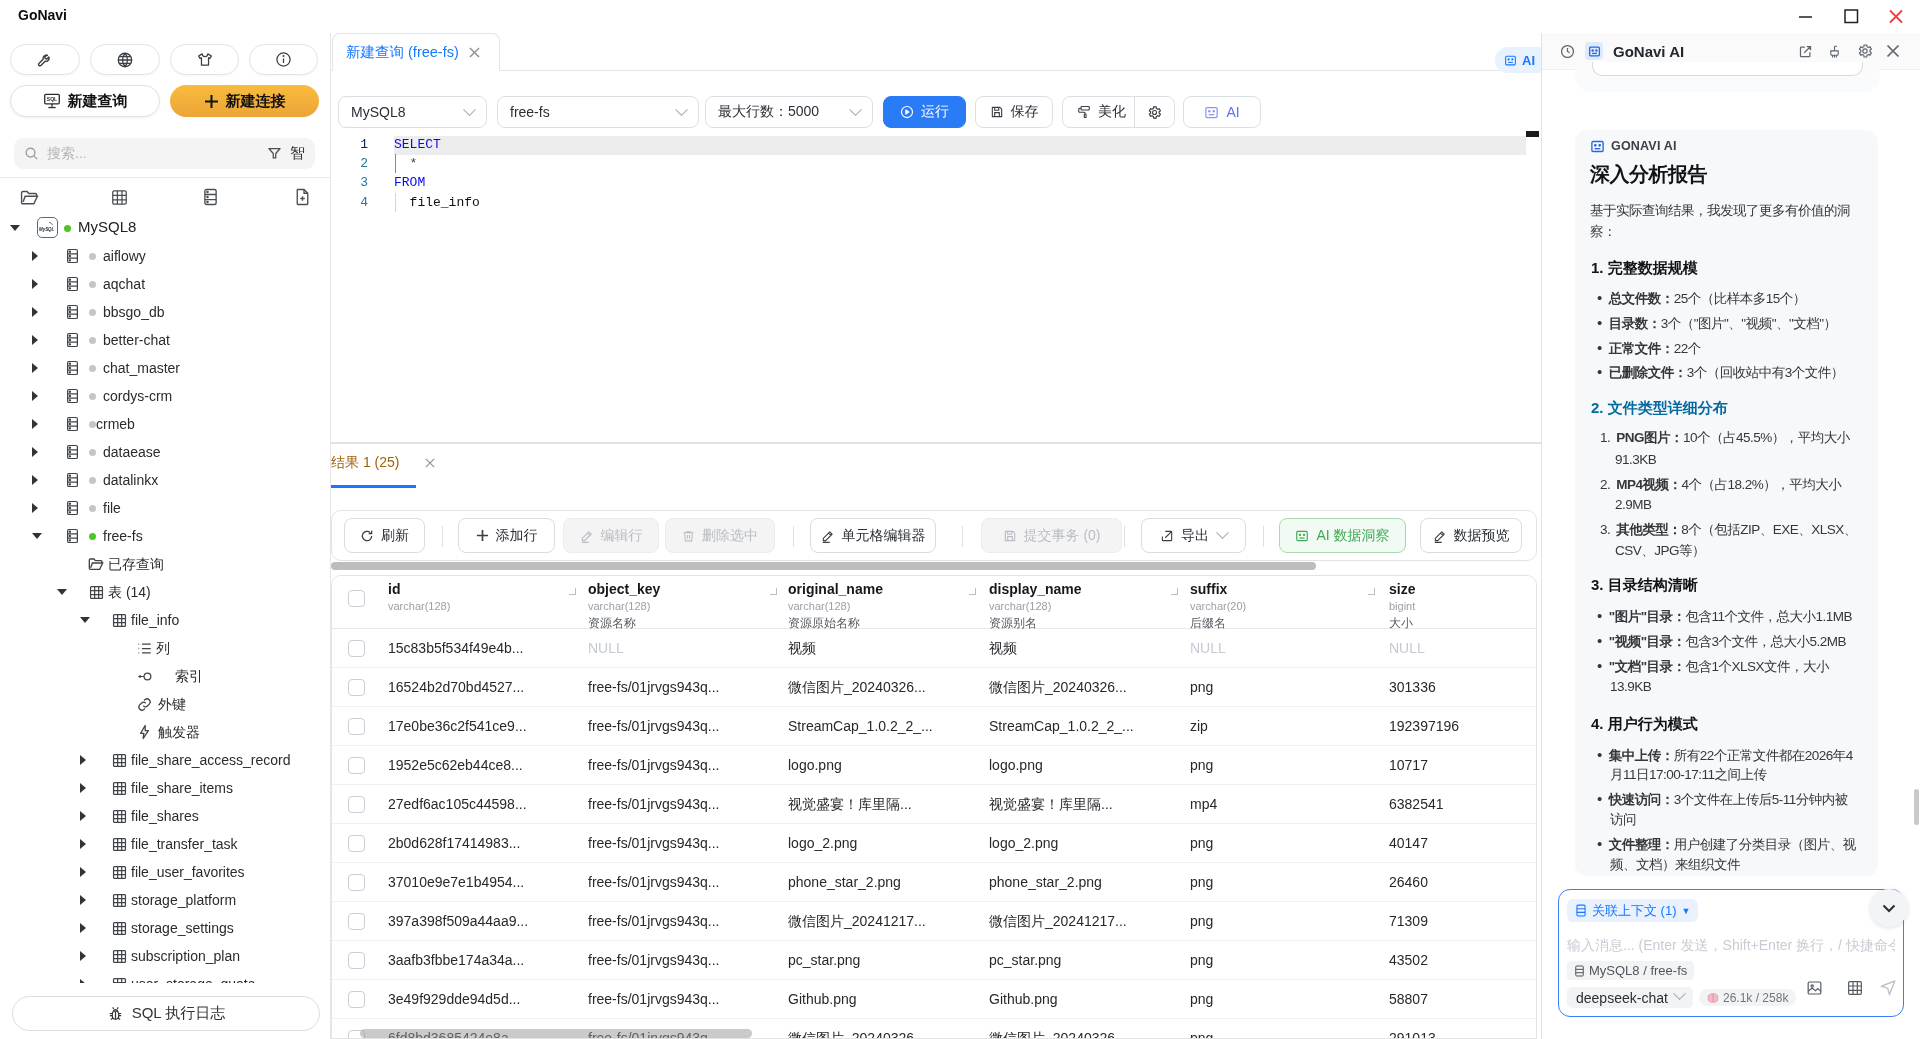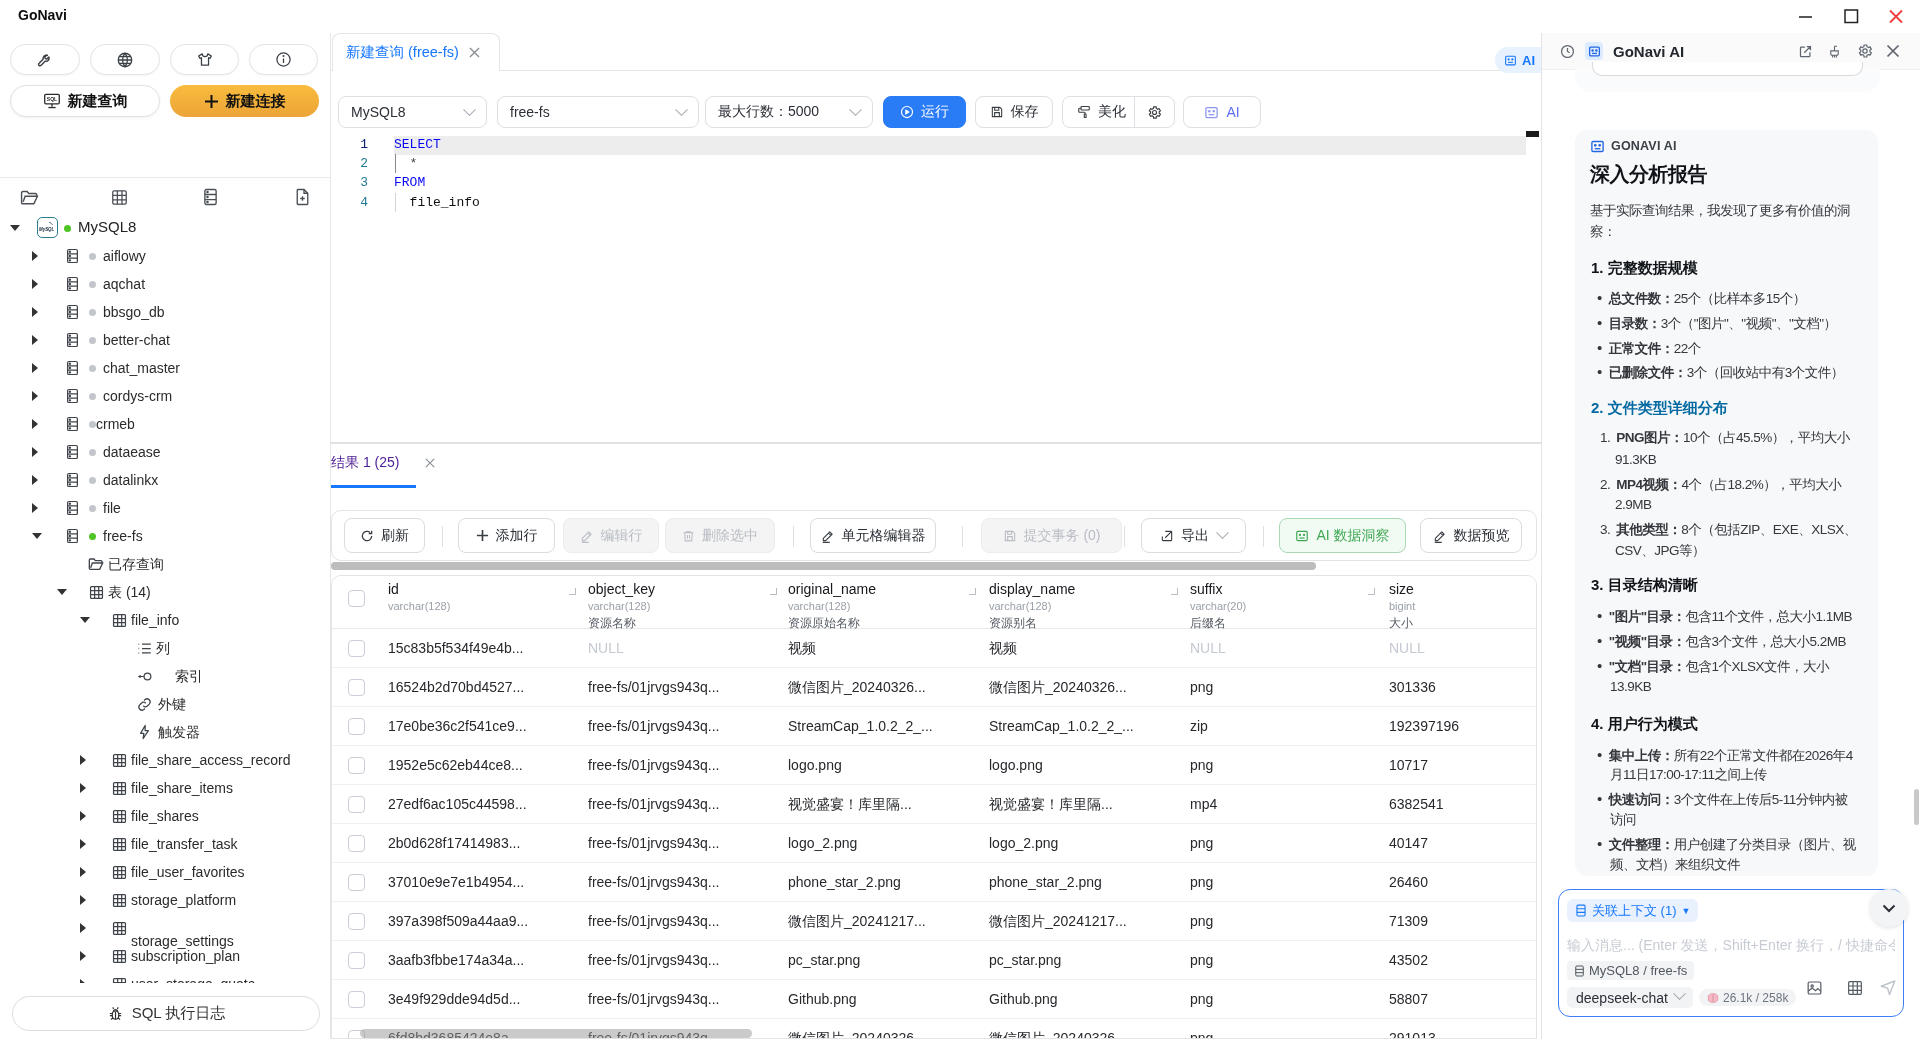--- a/index.html
+++ b/index.html
@@ -43,34 +43,34 @@
 .chev{width:9px;height:9px;border-right:1.5px solid #a8abb2;border-bottom:1.5px solid #a8abb2;transform:rotate(45deg) translate(-2px,-2px)}
 
 #editor{position:absolute;left:0;top:102px;width:1210px;height:307px;background:#fff;font-family:"Liberation Mono",monospace;font-size:13px}
 #curline{position:absolute;left:63px;top:0.5px;width:1132px;height:19px;background:#ededed}
 .gut{position:absolute;left:0;width:37px;text-align:right;color:#237893;line-height:19.2px}
 .cl{position:absolute;left:63px;line-height:19.2px;white-space:pre}
 .kw{color:#0908f5}
 #edmark{position:absolute;left:1195px;top:-5px;width:13px;height:6px;background:#1b1b1b}
 #eddiv{position:absolute;left:0;top:409px;width:1210px;height:2px;background:#e2e2e2}
 
-#rtab{position:absolute;left:0;top:419px;height:22px;display:flex;align-items:center;font-size:14px;color:#4c1d95;gap:26px}
+#rtab{position:absolute;left:0;top:419px;height:22px;display:flex;align-items:center;font-size:14px;color:#a16207;gap:26px}
 #rline{position:absolute;left:0;top:452px;width:85px;height:3px;background:#1677ff}
 
 #rtools{position:absolute;left:0;top:477px;width:1206px;height:51px;border:1px solid #e3e3e3;border-radius:10px;background:#fff;
  display:flex;align-items:center;padding:0 12px}
 .rbtn{height:35px;border:1px solid #d9dce1;border-radius:8px;background:#fff;display:flex;align-items:center;justify-content:center;
  gap:7px;font-size:14px;color:#2b2f36;white-space:nowrap}
 .rbtn.dis{background:#f4f4f5;border-color:#ececee;color:#b9bdc4}
 #hscroll{position:absolute;left:0;top:529px;width:985px;height:8px;border-radius:4px;background:#bdbdbd}
 
 #tbl{position:absolute;left:0;top:542px;width:1206px;height:464px;border:1px solid #e3e3e3;border-radius:10px 10px 0 0;background:#fff;overflow:hidden}
 .hrow{position:absolute;left:0;top:0;width:1204px;height:53px;border-bottom:1px solid #e9e9e9;background:#fff}
 .hc{position:absolute;top:3px}
-.hname{font-size:14px;font-weight:normal;color:#16181c;line-height:17px;padding-top:2px}
+.hname{font-size:14px;font-weight:bold;color:#16181c;line-height:17px;padding-top:2px}
 .htype{font-size:11px;color:#9aa0a8;line-height:17px}
 .hcomm{font-size:12px;color:#555b63;line-height:17px}
 .sortic{position:absolute;top:12px;width:7px;height:7px;border-right:1.5px solid #b9bdc4;border-bottom:1.5px solid #b9bdc4}
 .drow{position:absolute;left:0;width:1204px;height:39px;border-bottom:1px solid #f0f0f0;font-size:14px;color:#26282c}
 .dc{position:absolute;top:0;line-height:39px;white-space:nowrap;overflow:hidden}
 .nul{color:#c4c9d1}
 .cb{position:absolute;left:16px;width:17px;height:17px;border:1.5px solid #caced6;border-radius:4px;background:#fff}
 
 #aipanel{left:1541px;top:33px;width:379px;height:1006px;background:#fff;border-left:1px solid #e3e3e3}
 #aihead{position:absolute;left:0;top:0;width:378px;height:37px;background:#fafafa;border-bottom:1px solid #efefef;
@@ -138,20 +138,31 @@
         <line x1="12" y1="15" x2="12" y2="19"></line>
         <line x1="7" y1="20" x2="17" y2="20"></line>
       </svg>
   新建查询</div>
  <div class="pillbtn" id="newc">
   <svg width="15" height="15" viewBox="0 0 15 15">
         <path d="M7.5 1v13M1 7.5h13" stroke="#111" stroke-width="2"></path>
       </svg>
   新建连接</div>
 
+ <div id="search">
+  <svg width="15" height="15" viewBox="0 0 24 24" fill="none" stroke="#9aa0a6" stroke-width="2.2">
+        <circle cx="10.5" cy="10.5" r="7"></circle>
+        <line x1="15.8" y1="15.8" x2="21" y2="21"></line>
+      </svg>
+  <span style="flex:1">搜索...</span>
+  <svg width="15" height="15" viewBox="0 0 24 24" fill="none" stroke="#4a4f55" stroke-width="2">
+        <path d="M3 4h18l-7 8v7h-4v-7z" stroke-linejoin="round"></path>
+      </svg>
+  <span style="color:#333;font-size:15px">智</span>
+ </div>
  <div class="abs" id="sdiv"></div>
 
  <svg class="abs" style="left:20px;top:189px" width="19" height="17" viewBox="0 0 24 21" fill="none" stroke="#4a4f55" stroke-width="1.8">
       <path d="M2 4.5V17a1.5 1.5 0 0 0 1.5 1.5h14L22 9H6.5L4 16M2 4.5A1.5 1.5 0 0 1 3.5 3H9l2 2.5h8.5A1.5 1.5 0 0 1 21 7v2"></path>
     </svg>
  <svg class="abs" style="left:111px;top:189px" width="17" height="17" viewBox="0 0 24 24" fill="none" stroke="#4a4f55" stroke-width="1.8">
       <rect x="2.5" y="2.5" width="19" height="19" rx="2"></rect>
       <path d="M2.5 9h19M2.5 15.5h19M9 2.5v19M15.5 2.5v19"></path>
     </svg>
  <svg class="abs" style="left:203px;top:188px" width="15" height="18" viewBox="0 0 20 24" fill="none" stroke="#4a4f55" stroke-width="1.8">
@@ -405,21 +416,21 @@
           <path d="M2.5 9h19M2.5 15.5h19M9 2.5v19M15.5 2.5v19"></path>
         </svg>
         <span class="abs" style="left:131px;top:6px">storage_platform</span>
       </div>
 <div class="treerow" style="left:0;top:913.7px;width:330px">
         <div class="caret cright" style="left:80px;top:9px"></div>
         <svg class="abs" style="left:112px;top:7px" width="15" height="15" viewBox="0 0 24 24" fill="none" stroke="#3f444b" stroke-width="2">
           <rect x="2.5" y="2.5" width="19" height="19" rx="1.5"></rect>
           <path d="M2.5 9h19M2.5 15.5h19M9 2.5v19M15.5 2.5v19"></path>
         </svg>
-        <span class="abs" style="left:131px;top:19px">storage_settings</span>
+        <span class="abs" style="left:131px;top:6px">storage_settings</span>
       </div>
 <div class="treerow" style="left:0;top:941.7px;width:330px">
         <div class="caret cright" style="left:80px;top:9px"></div>
         <svg class="abs" style="left:112px;top:7px" width="15" height="15" viewBox="0 0 24 24" fill="none" stroke="#3f444b" stroke-width="2">
           <rect x="2.5" y="2.5" width="19" height="19" rx="1.5"></rect>
           <path d="M2.5 9h19M2.5 15.5h19M9 2.5v19M15.5 2.5v19"></path>
         </svg>
         <span class="abs" style="left:131px;top:6px">subscription_plan</span>
       </div>
 <div class="treerow" style="left:0;top:969.7px;width:330px">

